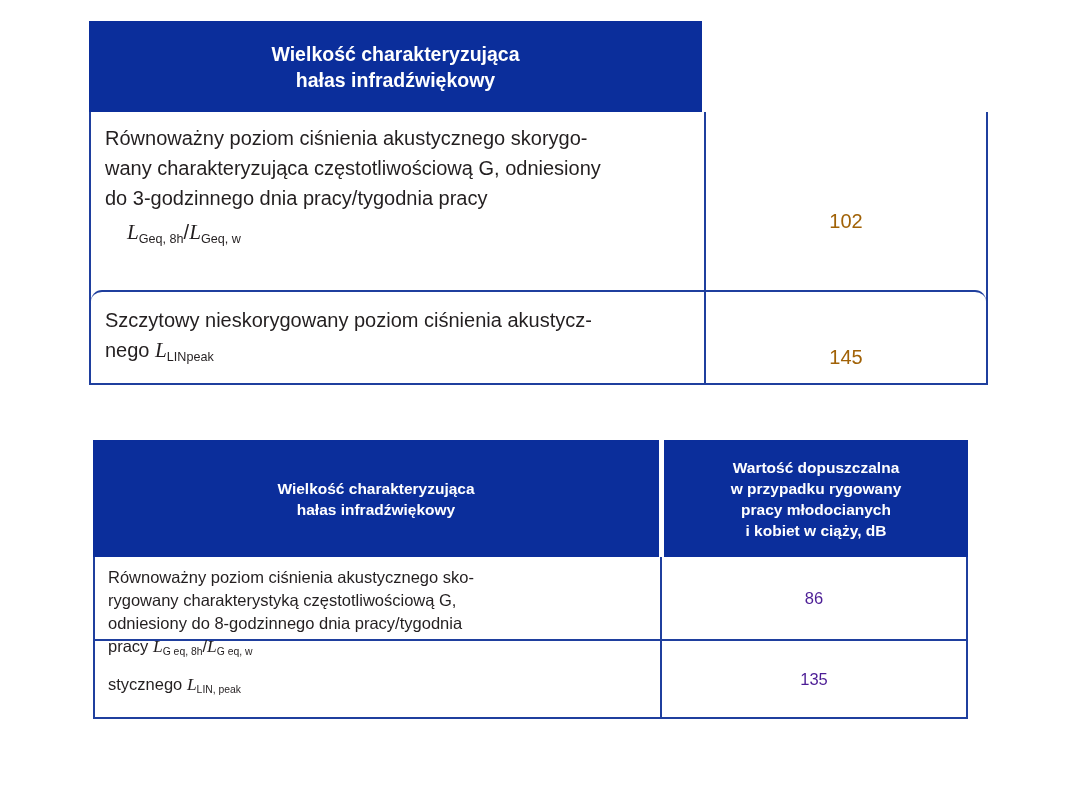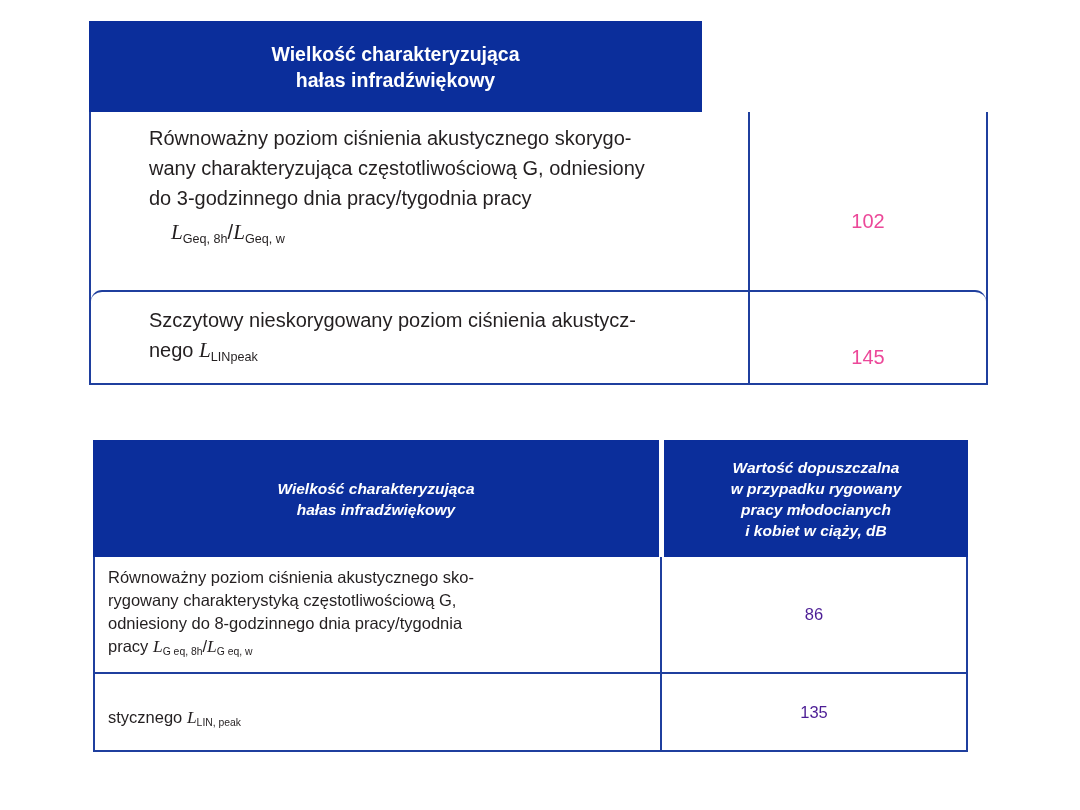--- a/index.html
+++ b/index.html
@@ -42,21 +42,20 @@
   .t1-head-gap  { width: 6px; background: #ffffff; }
   .t1-head-right{ width: 280px; }
 
   .t1-body {
     border: 2px solid #1F3F9E;
     border-top: none;
     box-sizing: border-box;
   }
   .t1-row {
     display: flex;
-    padding-left: 44px;
   }
   .t1-row + .t1-row {
     border-top: 2px solid #1F3F9E;
     border-radius: 11px;
   }
   .t1-cell-desc {
     width: 615px;
     box-sizing: border-box;
     border-right: 2px solid #1F3F9E;
     font-size: 20px;
@@ -64,21 +63,21 @@
     color: #231F20;
     padding: 11px 14px 11px 14px;
   }
   .t1-cell-val {
     flex: 1;
     box-sizing: border-box;
     display: flex;
     align-items: center;
     justify-content: center;
     font-size: 20px;
-    color: #ec4899;
+    color: #a16207;
     margin-top: 40px;
   }
   .t1-row-1 .t1-cell-desc { height: 178px; }
   .t1-row-2 .t1-cell-desc { height: 91px; padding-top: 13px; }
 
   
   .table2 {
     position: absolute;
     left: 93px;
     top: 440px;
@@ -92,21 +91,20 @@
     background: #0B2E9B;
     color: #ffffff;
     font-weight: bold;
     font-size: 15.5px;
     line-height: 21px;
     display: flex;
     align-items: center;
     justify-content: center;
     text-align: center;
     box-sizing: border-box;
-    font-style: italic;
   }
   .t2-head-left { width: 566px; }
   .t2-head-gap  { width: 5px; background: #ffffff; }
   .t2-head-right{ width: 304px; }
 
   .t2-body {
     border: 2px solid #1F3F9E;
     border-top: none;
     box-sizing: border-box;
   }
@@ -124,21 +122,21 @@
   }
   .t2-cell-val {
     flex: 1;
     box-sizing: border-box;
     display: flex;
     align-items: center;
     justify-content: center;
     font-size: 16.5px;
     color: #4c1d95;
   }
-  .t2-row-1 .t2-cell-desc { height: 115px; }
+  .t2-row-1 .t2-cell-desc { height: 82px; }
   .t2-row-2 .t2-cell-desc { height: 76px; }
 
   
   .sym-L {
     font-family: "Liberation Serif", serif;
     font-style: italic;
     font-size: 1.06em;
   }
   sub {
     font-size: 0.63em;

